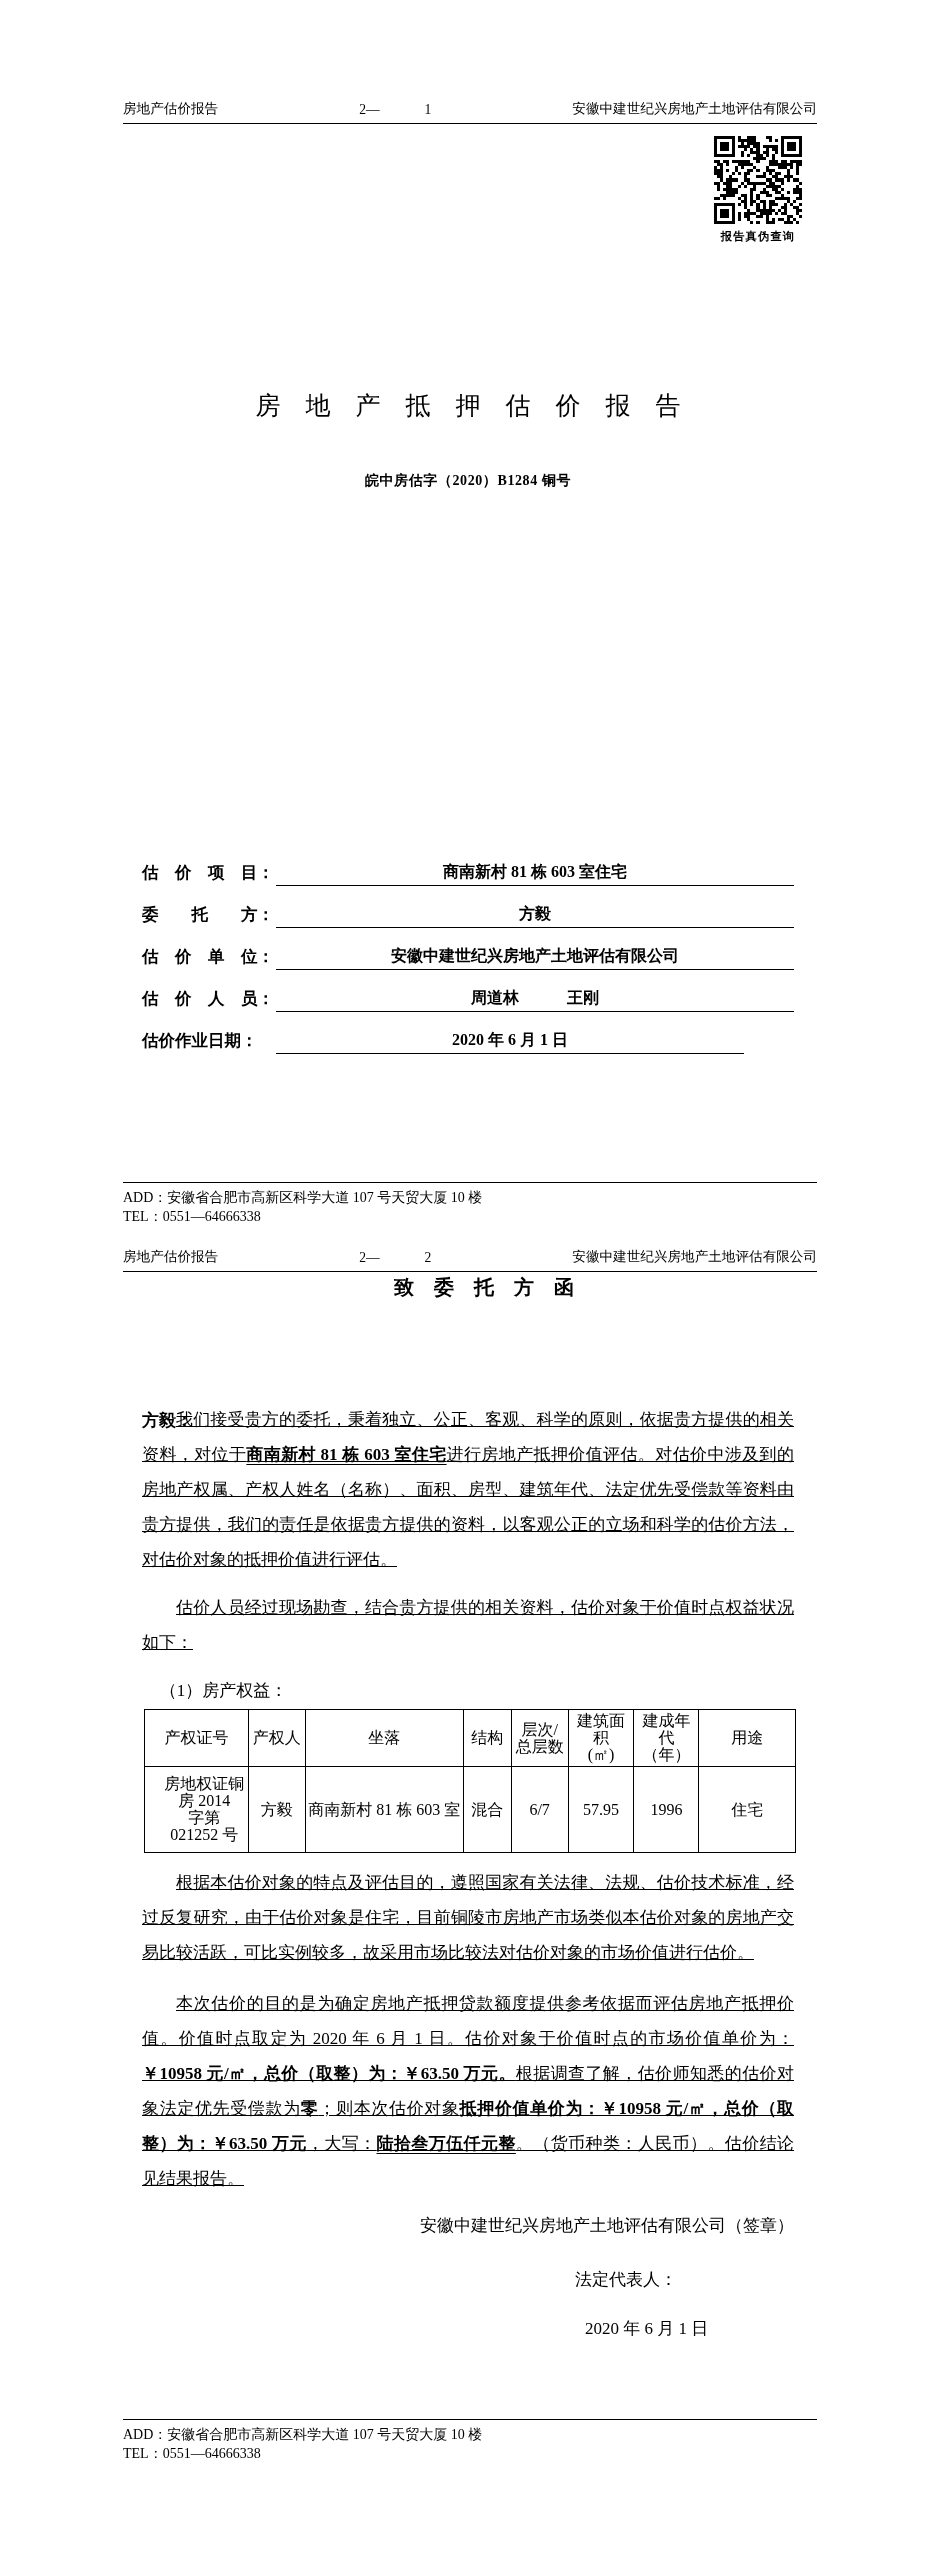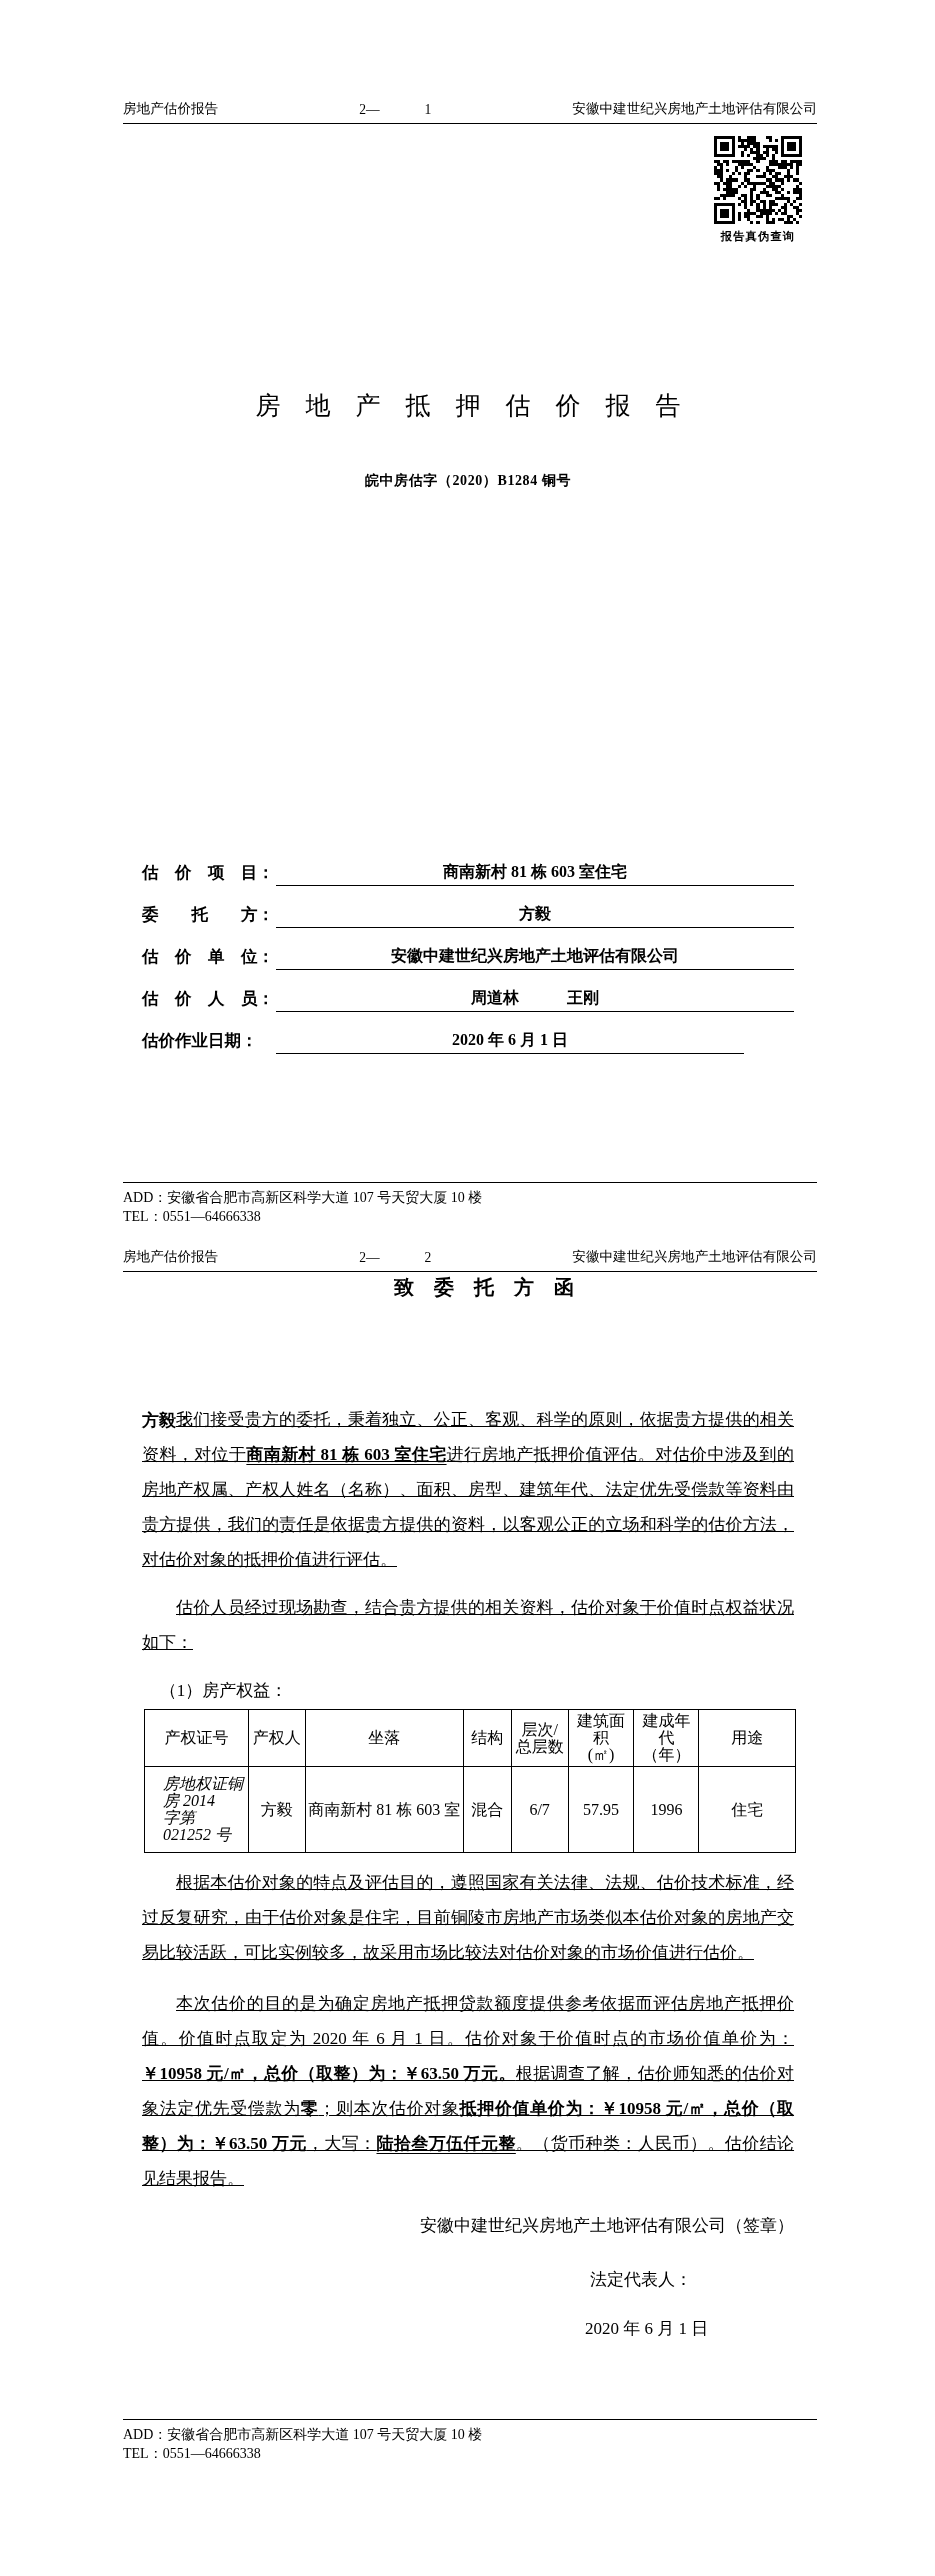--- a/index.html
+++ b/index.html
@@ -46,24 +46,24 @@
   .rights{ text-indent:17.7px; }
   .salutation{ font-weight:bold; }
   .b{ font-weight:bold; }
   .bu{ font-weight:bold; text-decoration:underline; text-underline-offset:4.1px; }
   .vtable{ position:absolute; top:1709px; left:144px; width:652px;
            border-collapse:collapse; font-size:16px; text-align:center; }
   .vtable th,.vtable td{ border:1.2px solid #000; white-space:pre-line;
                          font-weight:normal; line-height:17px; padding:2.4px; }
   .vtable th{ height:46px; }
   .vtable td{ height:86px; }
-  .vtable td.cell-left{ text-align:left; padding-left:18px;font-style:italic; }
+  .vtable td.cell-left{ text-align:center; padding-left:18px; }
   .sign-company{ position:absolute; top:2214px; left:142px; width:652px;
                  text-align:right; font-size:17px; }
-  .sign-rep{ position:absolute; top:2268px; left:590px; font-size:17px; }
+  .sign-rep{ position:absolute; top:2268px; left:575px; font-size:17px; }
   .sign-date{ position:absolute; top:2317px; left:585px; font-size:17px; }
 </style>
 </head>
 <body>
 
 <div class="sheet">
 
   <div class="hdr" style="top:88px;">
     <span>房地产估价报告</span>
     <span class="hdr-center">

